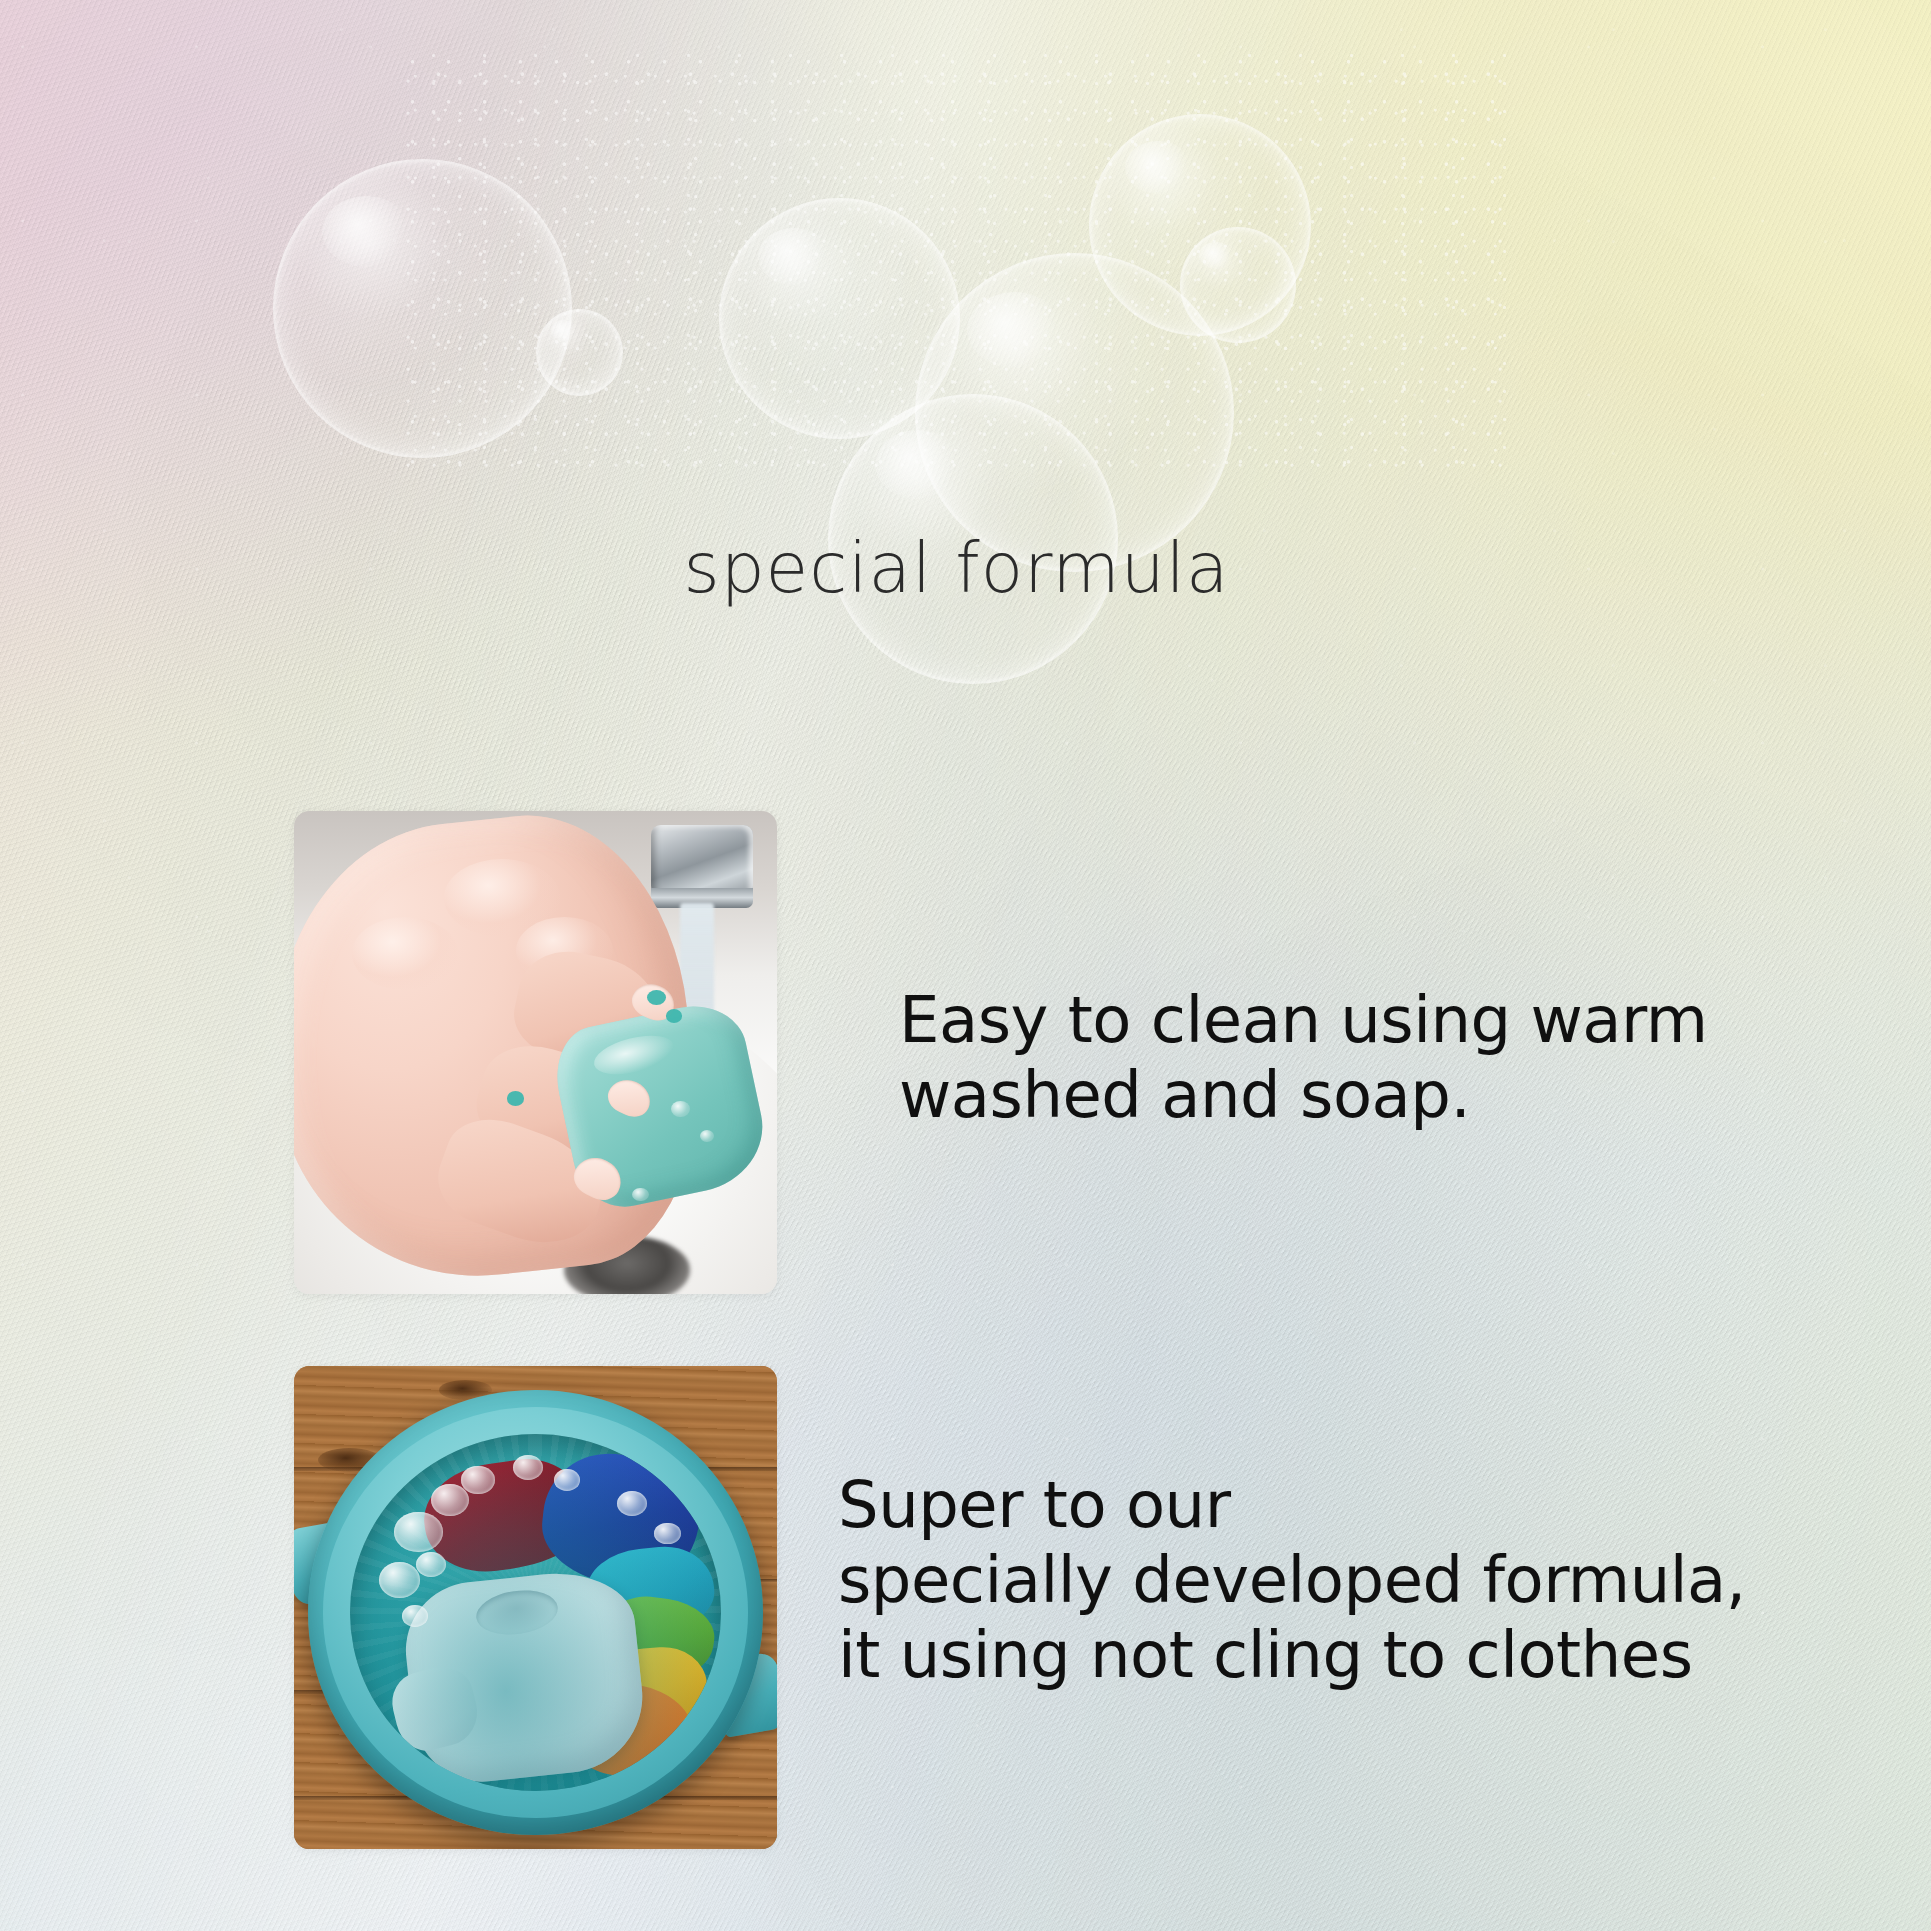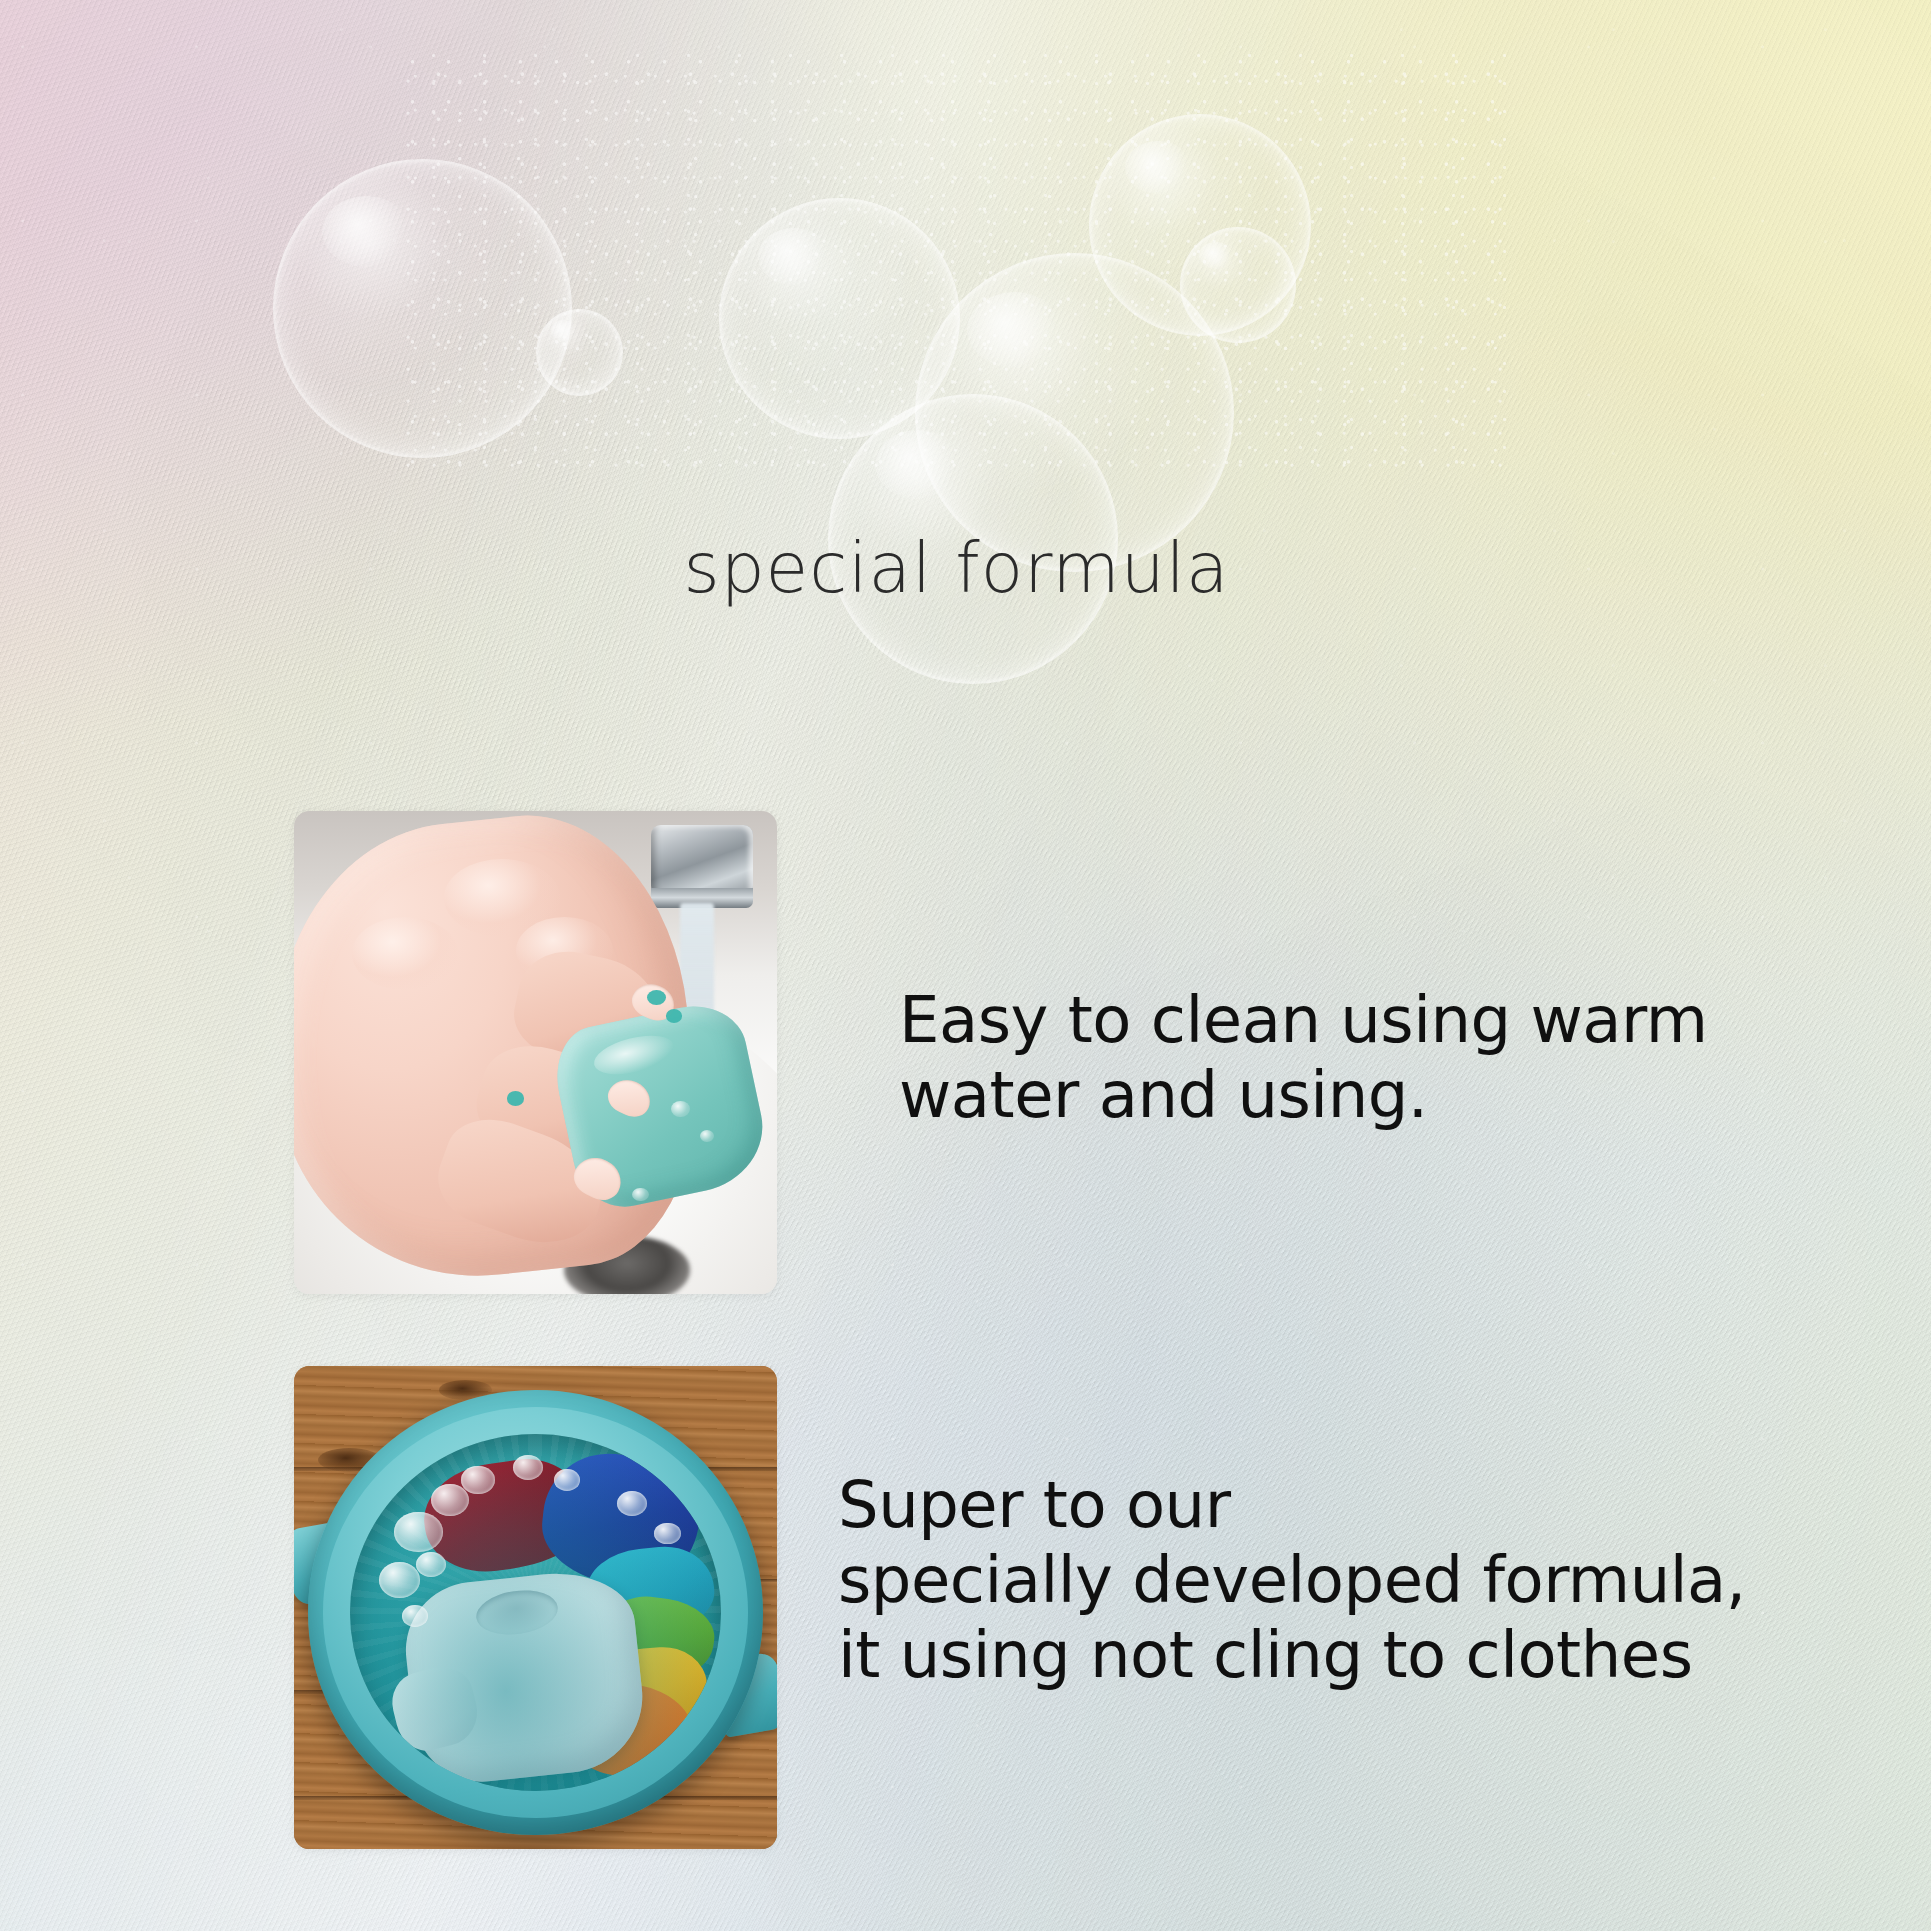--- a/index.html
+++ b/index.html
@@ -571,21 +571,21 @@
         <div class="suds" style="left:55%; top:10%; width:7%;  height:6%;"></div>
         <div class="suds" style="left:72%; top:16%; width:8%;  height:7%;"></div>
         <div class="suds" style="left:82%; top:25%; width:7%;  height:6%;"></div>
         <div class="suds" style="left:14%; top:48%; width:7%;  height:6%;"></div>
       </div>
     </div>
   </div>
 
   <div class="body-text" id="copy-1">
     <span>Easy to clean using warm</span>
-    <span>water and using.</span>
+    <span>washed and soap.</span>
   </div>
 
   <div class="body-text" id="copy-2">
     <span>Super to our</span>
     <span>specially developed formula,</span>
     <span>it using not cling to clothes</span>
   </div>
 
 </div>
 

